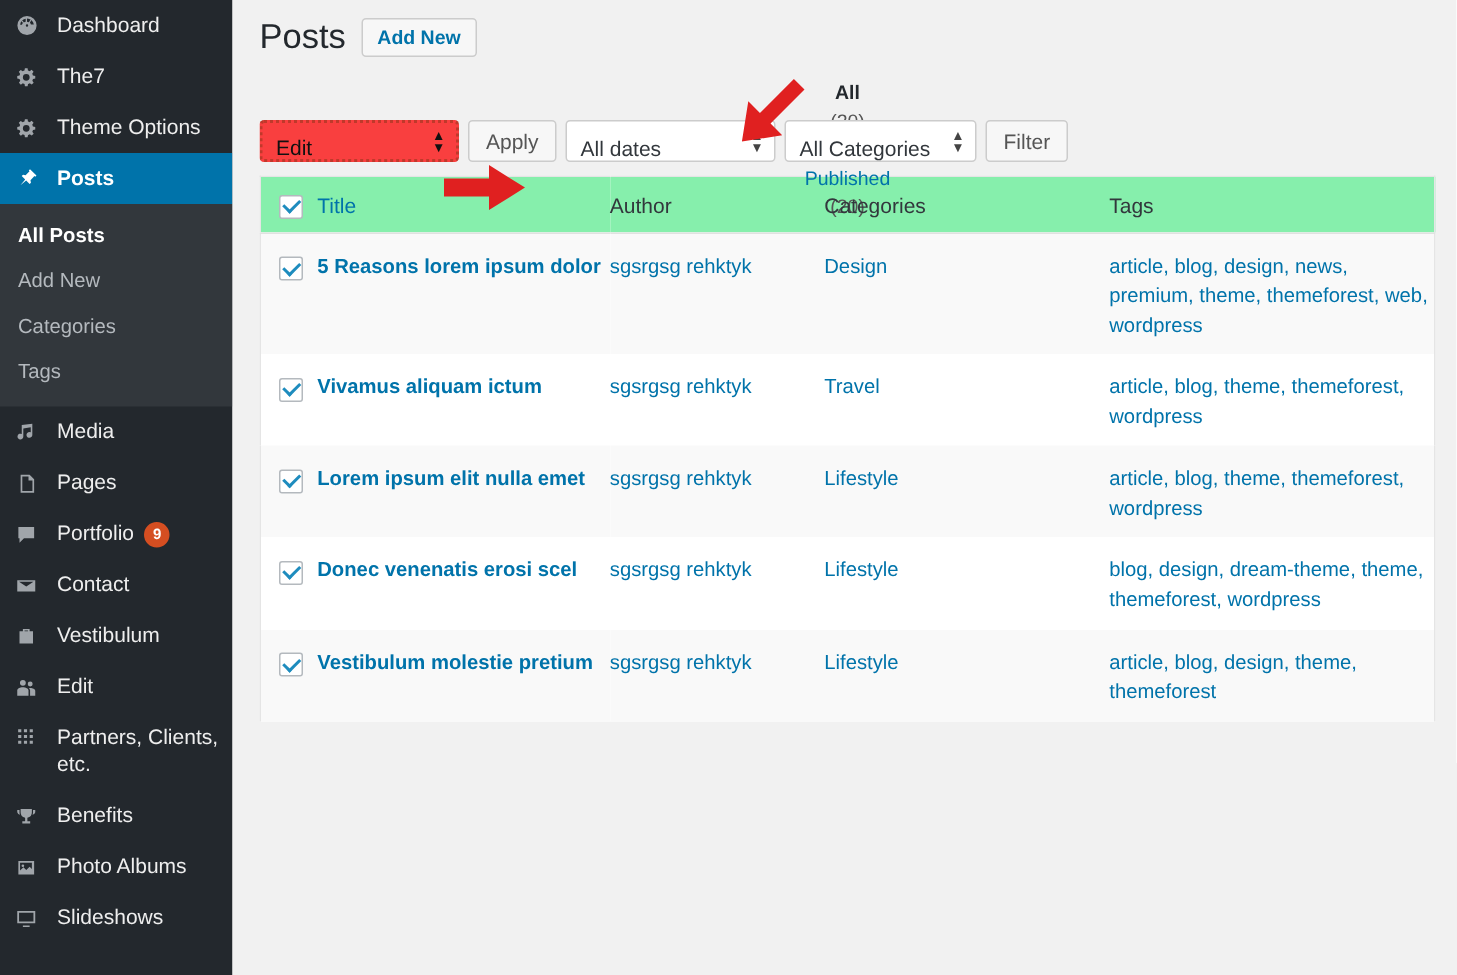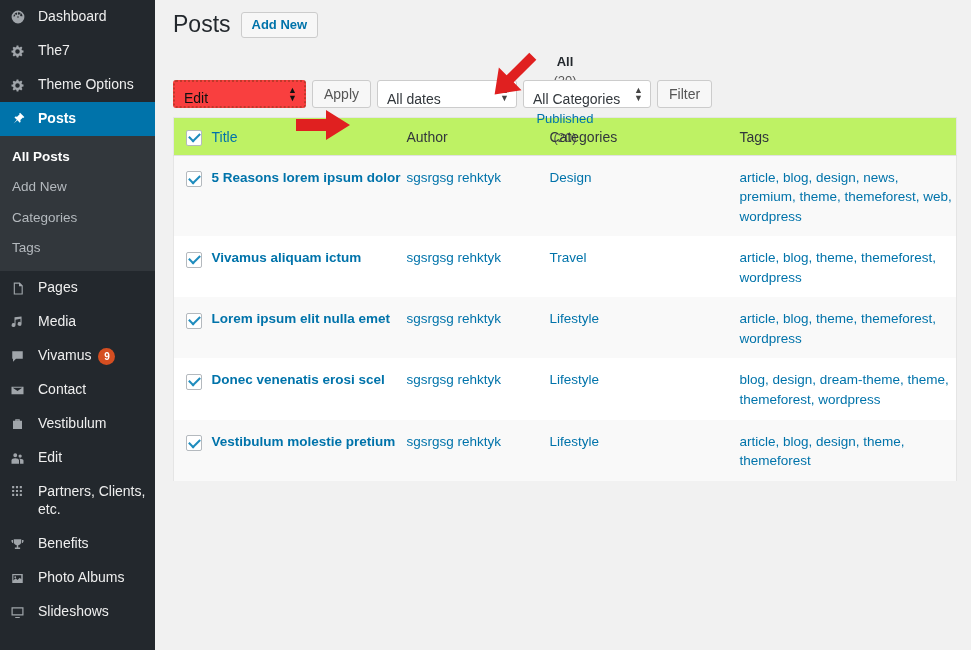--- a/index.html
+++ b/index.html
@@ -178,21 +178,21 @@
   .col-cats { width: 190px; }
   .col-tags { width: auto; }
 
   .list-table thead th {
     height: 35px;
     padding: 10px 0 9px 0;
     font-size: 14px;
     font-weight: 400;
     color: #32373c;
     border-bottom: 1px solid #e1e1e1;
-    background: #bef264;
+    background: #86efac;
     vertical-align: middle;
   }
   .list-table thead th.col-cb { padding-left: 12px; }
 
   .list-table tbody tr.alt { background: #f9f9f9; }
   .list-table tbody td {
     padding: 12px 0 10px 0;
     font-size: 13.5px;
     line-height: 1.45;
   }
@@ -277,42 +277,42 @@
     <div class="submenu">
       <span class="sub-item current">All Posts</span>
       <span class="sub-item">Add New</span>
       <span class="sub-item">Categories</span>
       <span class="sub-item">Tags</span>
     </div>
 
     <div class="menu-item">
       <span class="mi-icon">
         <svg width="15" height="15" viewBox="0 0 20 20">
+            <path d="M6 3v8.1a2.6 2.6 0 1 0 1.4 2.3V6.3L14 5v4.6a2.6 2.6 0 1 0 1.4 2.3V2L6 3z"></path>
+          </svg>
+      </span>
+      <span class="mi-label">Media</span>
+    </div>
+
+    <div class="menu-item">
+      <span class="mi-icon">
+        <svg width="15" height="15" viewBox="0 0 20 20">
             <path d="M5 2h8l4 4v12H5V2zm1.5 1.5v13h9V7h-3.5V3.5h-5.5z"></path>
           </svg>
       </span>
       <span class="mi-label">Pages</span>
     </div>
 
     <div class="menu-item">
       <span class="mi-icon">
         <svg width="15" height="15" viewBox="0 0 20 20">
-            <path d="M6 3v8.1a2.6 2.6 0 1 0 1.4 2.3V6.3L14 5v4.6a2.6 2.6 0 1 0 1.4 2.3V2L6 3z"></path>
-          </svg>
-      </span>
-      <span class="mi-label">Media</span>
-    </div>
-
-    <div class="menu-item">
-      <span class="mi-icon">
-        <svg width="15" height="15" viewBox="0 0 20 20">
             <path d="M3 3h14v10H8l-4 4v-4H3V3z"></path>
           </svg>
       </span>
-      <span class="mi-label">Vivamus</span>
+      <span class="mi-label">Portfolio</span>
       <span class="badge">9</span>
     </div>
 
     <div class="menu-item">
       <span class="mi-icon">
         <svg width="15" height="15" viewBox="0 0 20 20">
             <path d="M2 5h16v10H2V5zm1.6 1.4L10 10.6l6.4-4.2H3.6z"></path>
           </svg>
       </span>
       <span class="mi-label">Contact</span>

